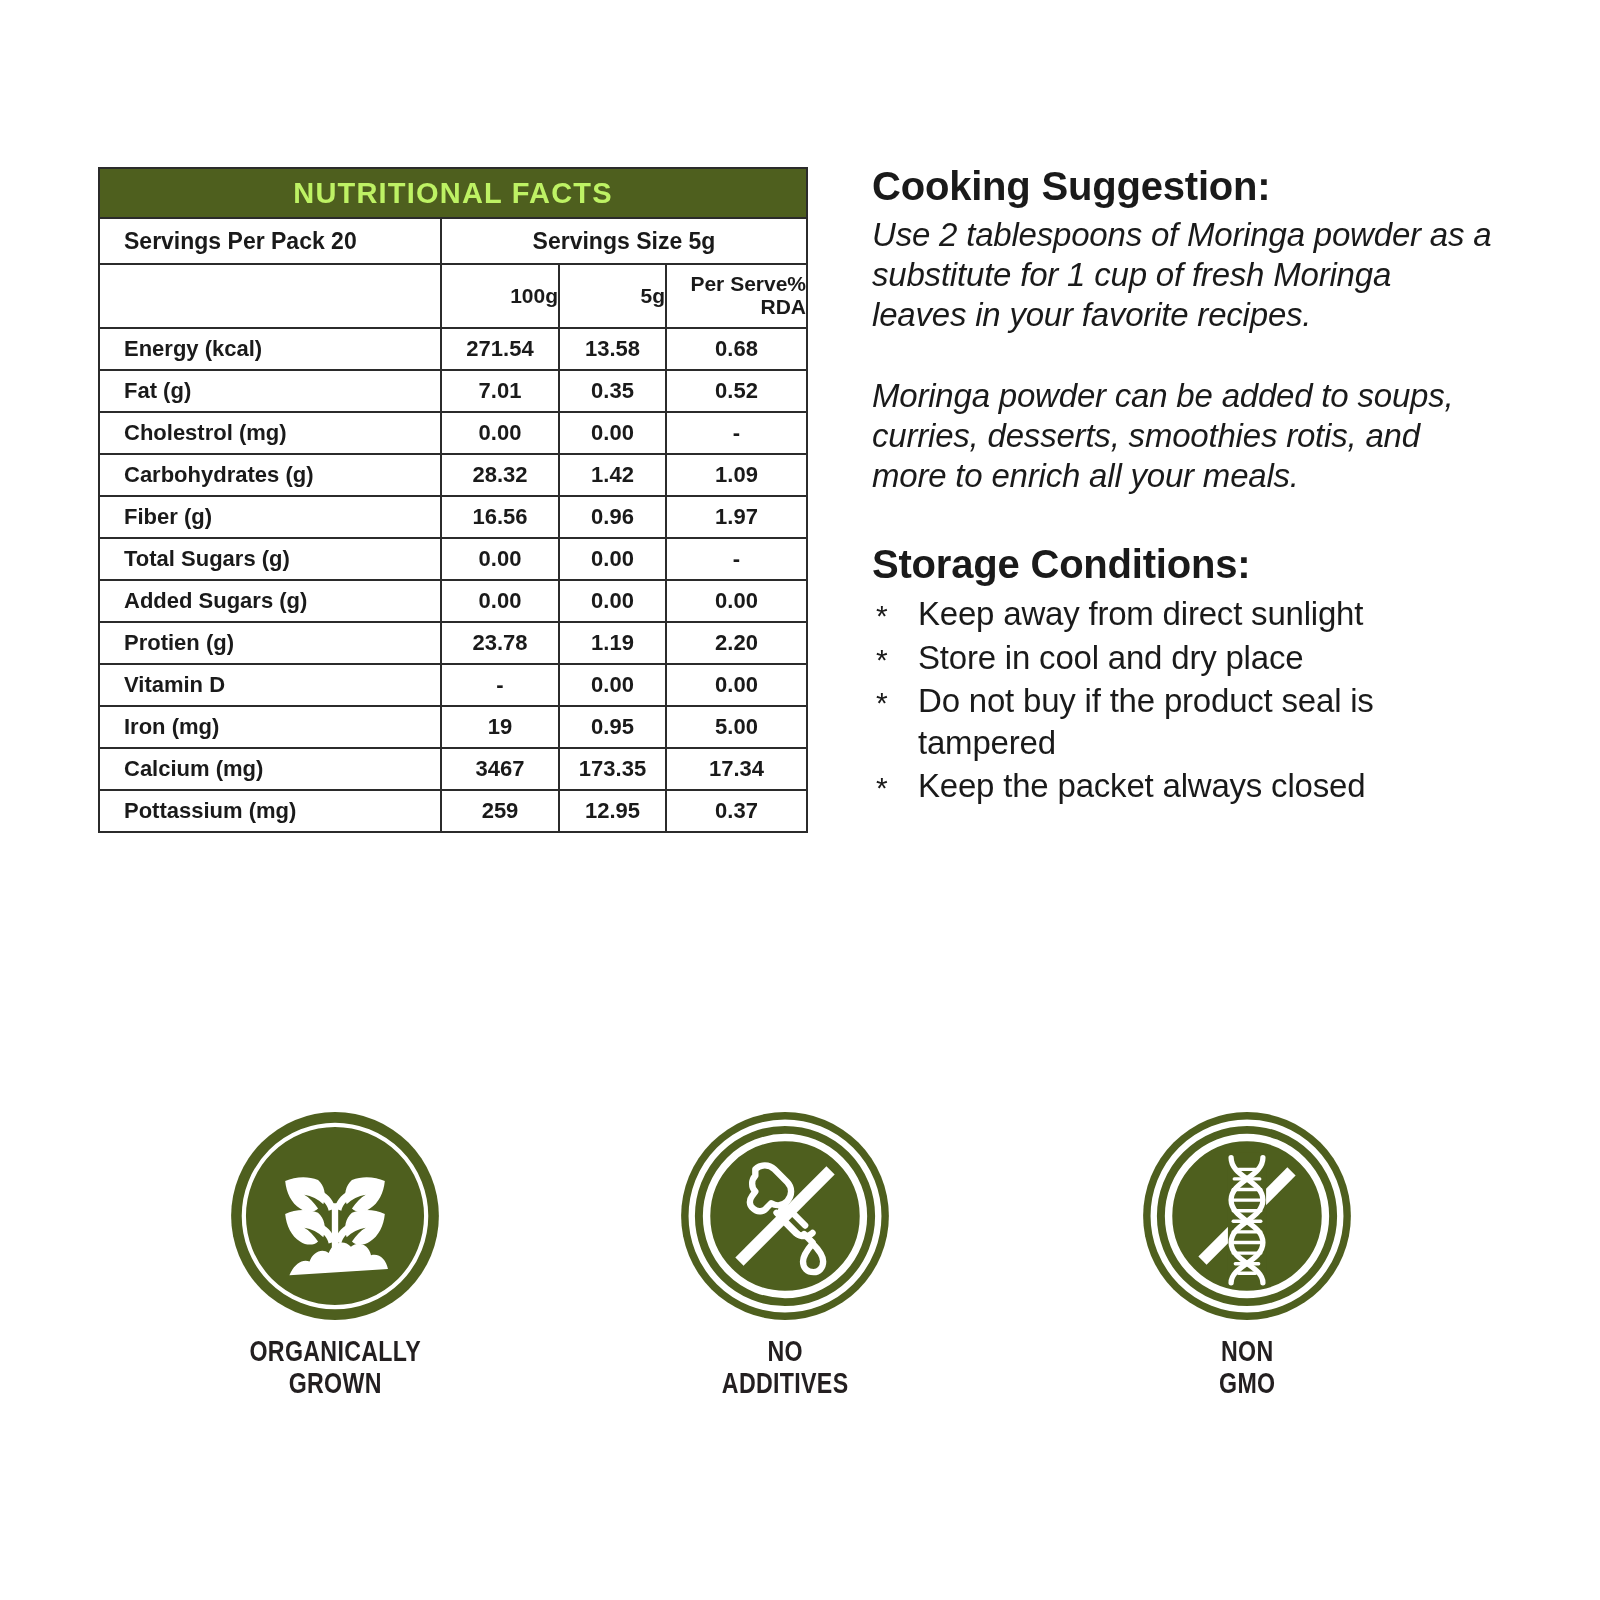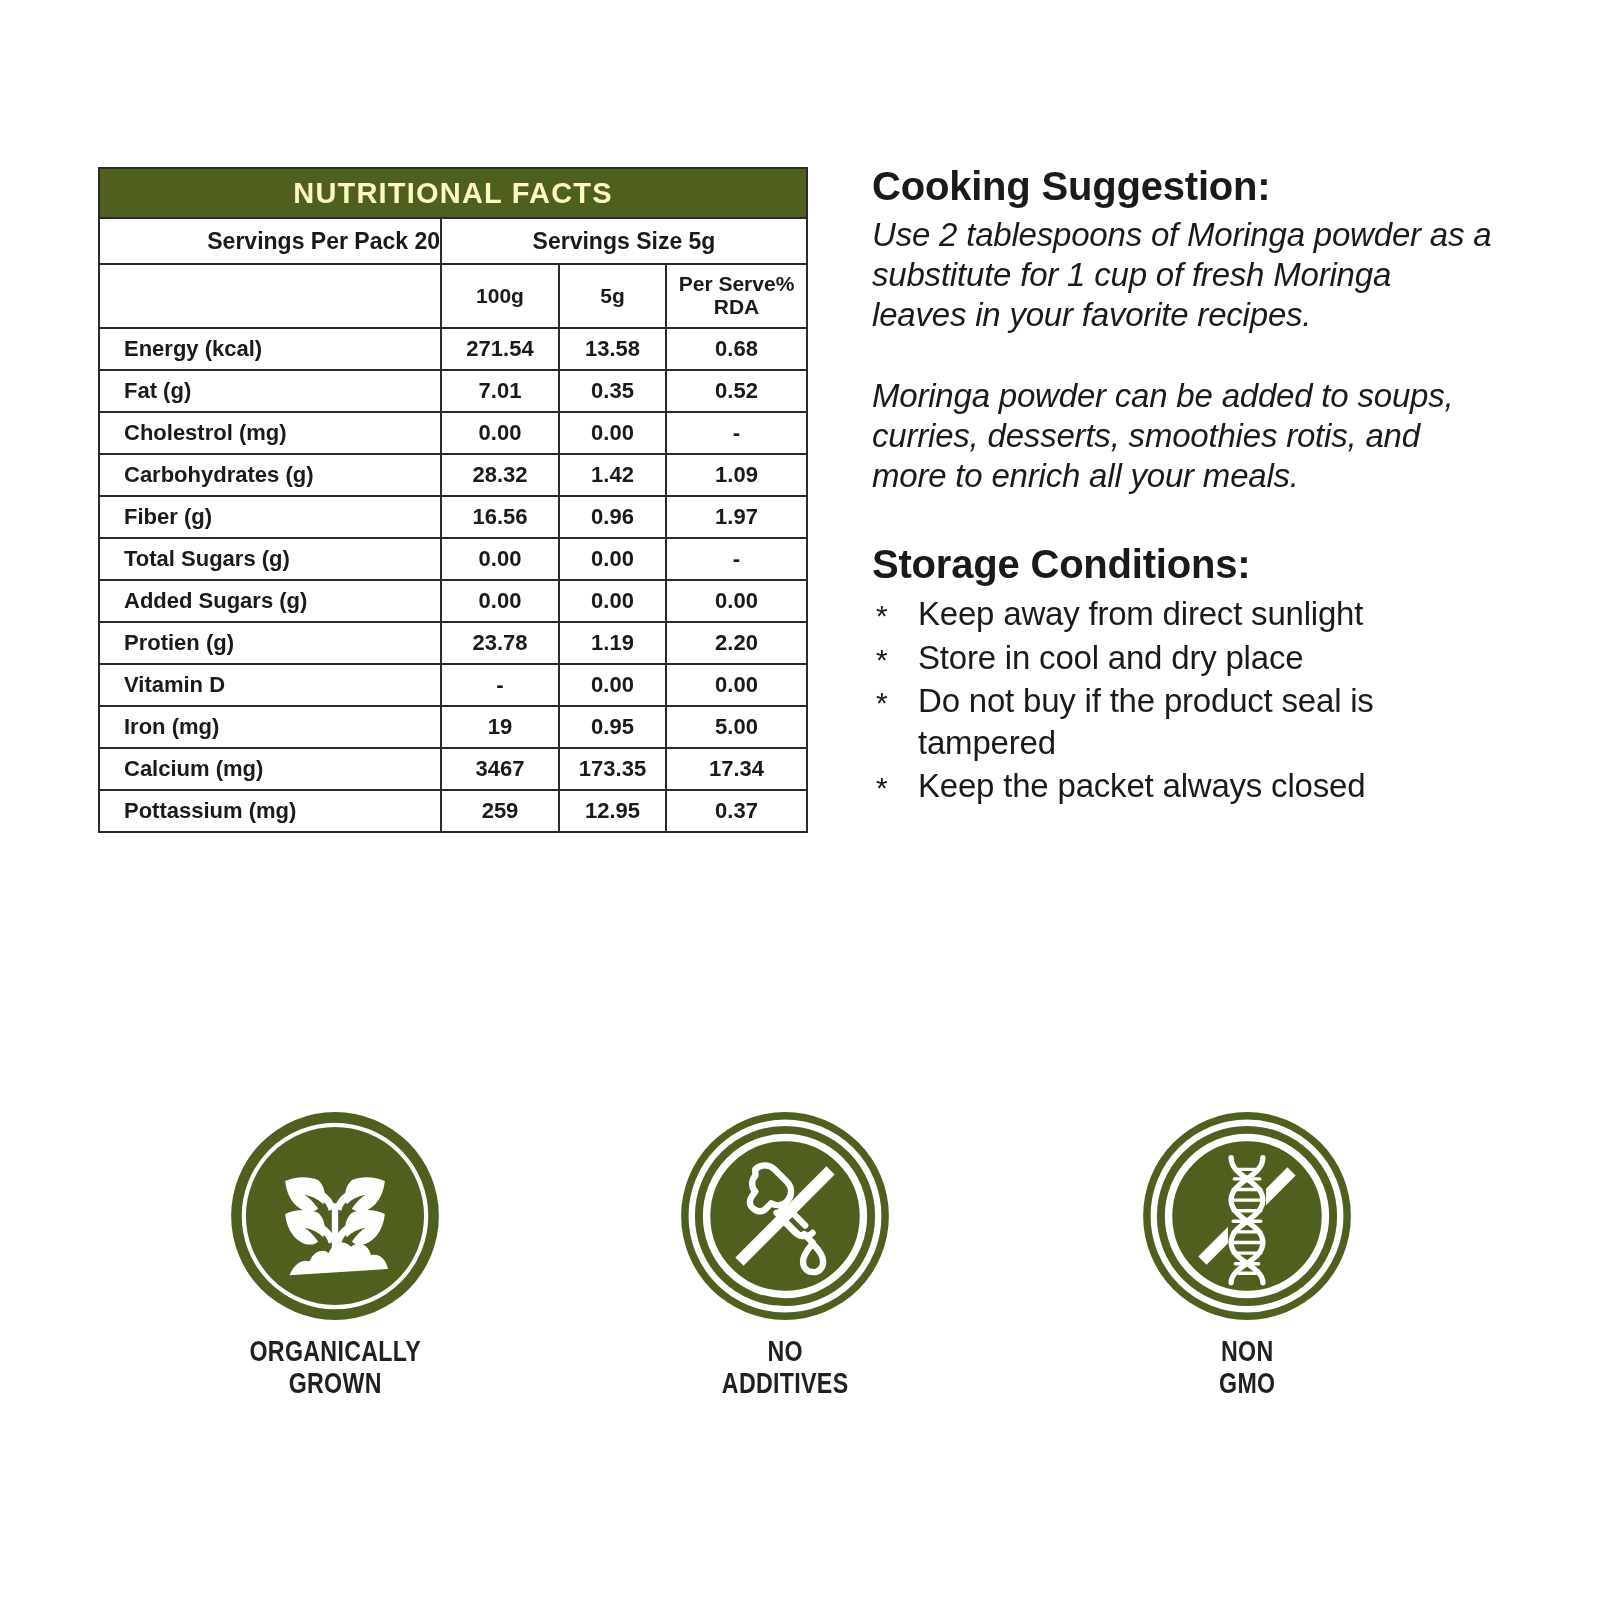--- a/index.html
+++ b/index.html
@@ -29,43 +29,43 @@
     table-layout: fixed;
     border: 2px solid #2b2b2b;
   }
   table.nf td, table.nf th {
     border: 2px solid #2b2b2b;
     padding: 0;
   }
   .nf-title-row td {
     background: #4e5f1e;
     border: 2px solid #4e5f1e;
-    color: #fef9c3;
+    color: #bef264;
     text-align: center;
     font-size: 29px;
     font-weight: bold;
     letter-spacing: 1.2px;
     height: 48px;
     line-height: 48px;
     font-family: "Liberation Sans", sans-serif;
   }
   .nf-serv-row td {
     height: 44px;
     font-size: 23px;
     font-weight: bold;
     vertical-align: middle;
   }
-  .serv-pack { padding-left: 24px !important; text-align: right; }
+  .serv-pack { padding-left: 24px !important; text-align: left; }
   .serv-size { text-align: center; }
 
   .nf-colhead td {
     height: 62px;
     font-size: 21px;
     font-weight: bold;
-    text-align: center;
+    text-align: right;
     vertical-align: middle;
     line-height: 1.08;
   }
 
   .nf-row td {
     height: 40px;
     font-size: 22px;
     font-weight: bold;
     vertical-align: middle;
   }

